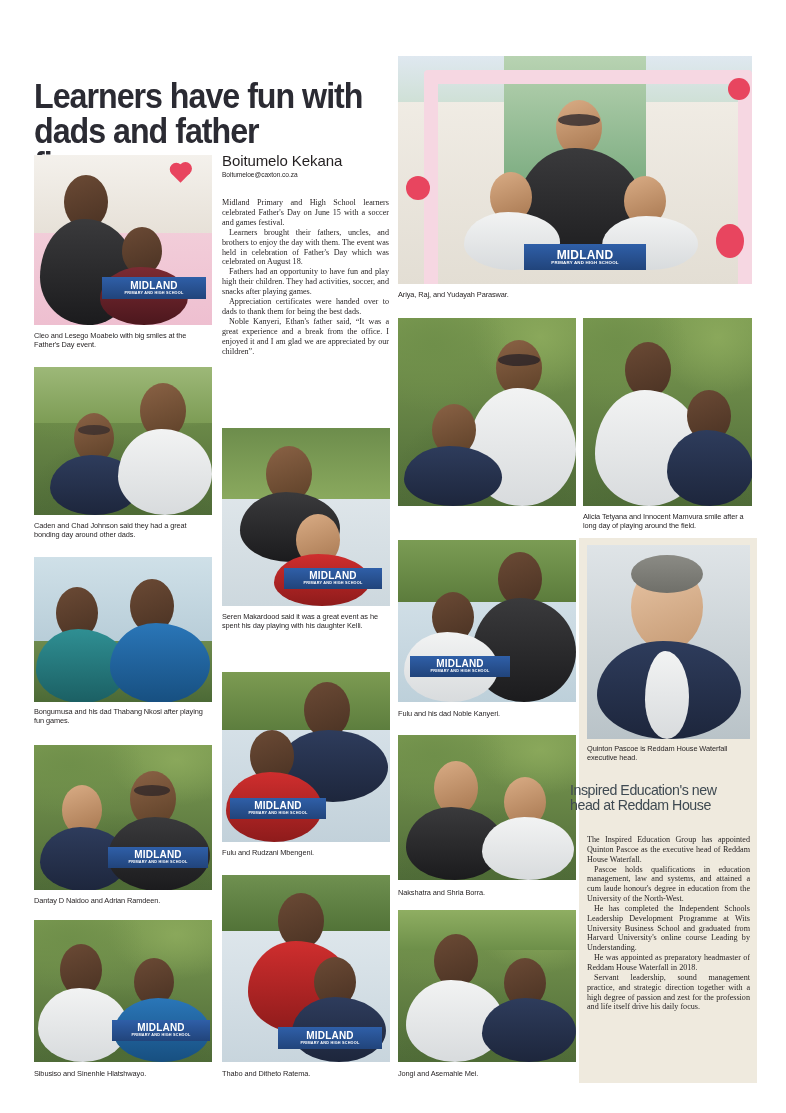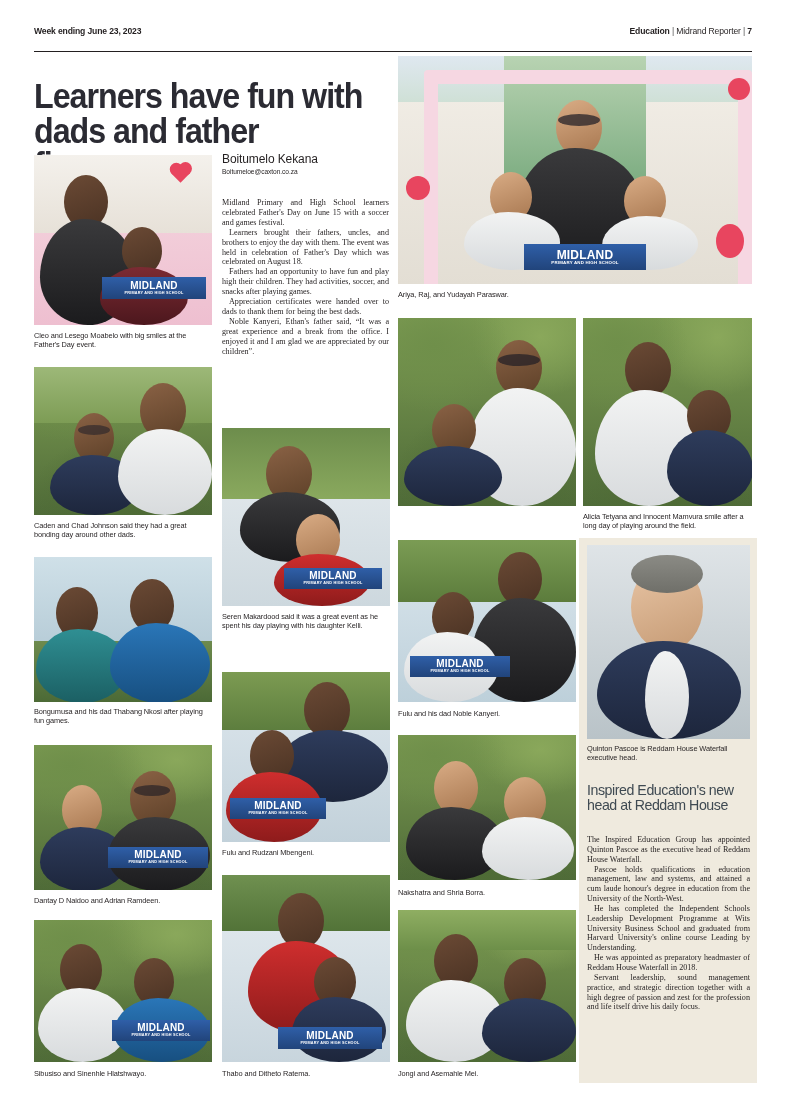--- a/index.html
+++ b/index.html
@@ -67,21 +67,21 @@
   }
 
   
   .byline {
     position: absolute;
     left: 222px;
     top: 152px;
     width: 164px;
   }
   .byline-name {
-    font-size: 12px;
+    font-size: 15px;
     color: #231f20;
     letter-spacing: -0.1px;
     line-height: 1.25;
   }
   .byline-mail {
     font-size: 6.6px;
     color: #231f20;
     letter-spacing: -0.05px;
     margin-top: 0.5px;
   }
@@ -131,21 +131,21 @@
   .sidebar-box {
     position: absolute;
     left: 579px;
     top: 538px;
     width: 178px;
     height: 545px;
     background: #efeade;
   }
   .sidebar-head {
     position: absolute;
-    left: 587px;
+    left: 570px;
     top: 771px;
     width: 164px;
     font-size: 14.2px;
     line-height: 15.6px;
     color: #3f4a52;
     letter-spacing: -0.45px;
     font-weight: normal;
   }
   #sidebar-caption {
     left: 587px;
@@ -223,30 +223,20 @@
     border-radius: 50%;
   }
   .heart:before { top: -50%; left: 0; }
   .heart:after  { left: 50%; top: 0; }
 </style>
 </head>
 <body>
 
 <div class="page">
 
-  <div class="masthead">
-    <div class="masthead-left">Week ending June 23, 2023</div>
-    <div class="masthead-right">
-      <span class="sec">Education</span>
-      <span class="sep">|</span>
-      <span>Midrand Reporter</span>
-      <span class="sep">|</span>
-      <span class="pg">7</span>
-    </div>
-  </div>
 
   <h1 class="headline">Learners have fun with dads and father figures</h1>
 
   <div class="byline">
     <div class="byline-name">Boitumelo Kekana</div>
     <div class="byline-mail">Boitumeloe@caxton.co.za</div>
   </div>
 
   <div class="story-body" id="main-story-body">
     <p class="first">Midland Primary and High School learners celebrated Father's Day on June 15 with a soccer and games festival.</p>

